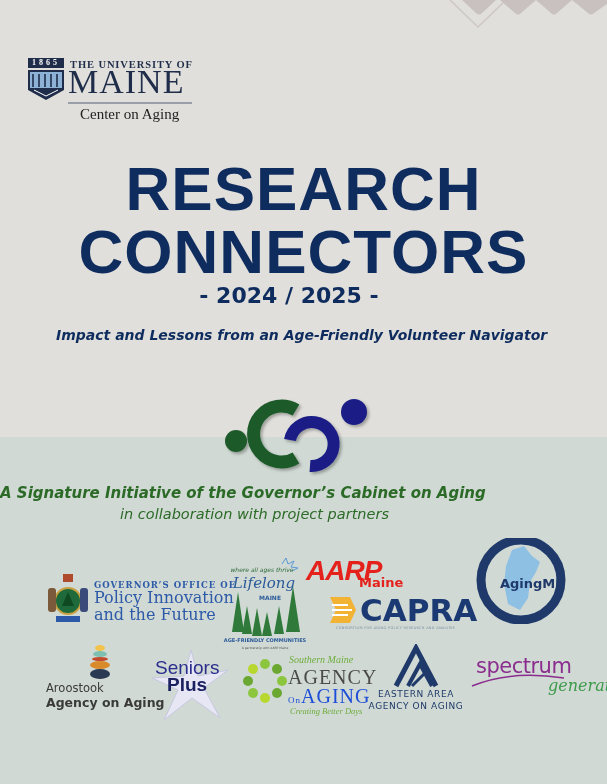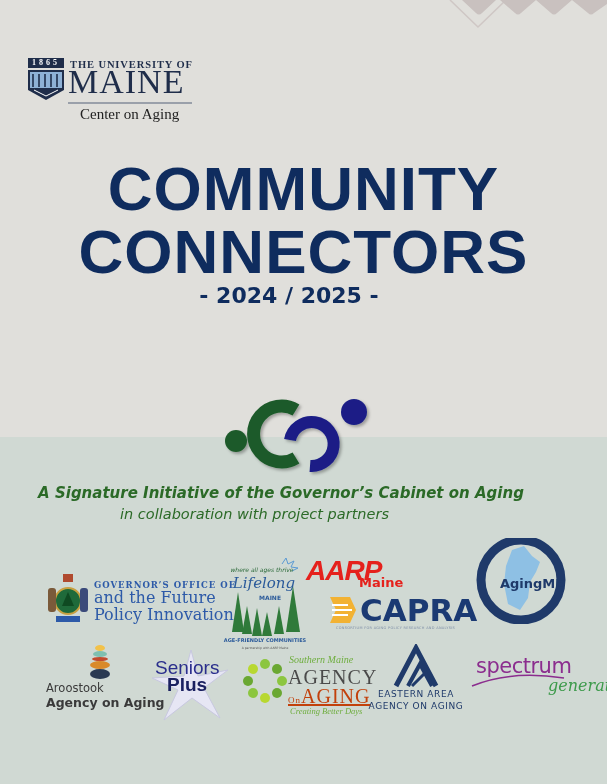--- a/index.html
+++ b/index.html
@@ -13,42 +13,42 @@
   .um-univ { position: absolute; left: 42px; top: 1px; font: bold 10.5px "Liberation Serif", serif; color: #1f2d4a; letter-spacing: 0.9px; }
   .um-maine { position: absolute; left: 40px; top: 5px; font: 34px "Liberation Serif", serif; color: #1f2d4a; letter-spacing: 1px; }
   .um-rule { position: absolute; left: 40px; top: 44px; width: 124px; height: 1.5px; background: #9aa0aa; }
   .um-center { position: absolute; left: 52px; top: 48px; font: 15px "Liberation Serif", serif; color: #222; }
   .title { position: absolute; left: 0; width: 607px; text-align: center; font: bold 62px "Liberation Sans", sans-serif; color: #0f2c5e; letter-spacing: 1px; line-height: 62px; }
   .t1 { top: 158px; }
   .t2 { top: 221px; }
   .years { position: absolute; top: 283px; left: 0; width: 578px; text-align: center; font: bold 22px "DejaVu Sans", sans-serif; color: #0f2c5e; }
   .subtitle { position: absolute; top: 325px; left: 56px; width: 500px; font: italic bold 14px "DejaVu Sans", sans-serif; color: #0f2c5e; line-height: 20px; }
   .cc-logo { position: absolute; left: 222px; top: 396px; }
-  .sig { position: absolute; top: 484px; left: 12px; width: 538px; text-align: center; font: italic bold 15px "DejaVu Sans", sans-serif; color: #2b6a27; }
+  .sig { position: absolute; top: 484px; left: 0; width: 538px; font: italic bold 15px "DejaVu Sans", sans-serif; color: #2b6a27; }
   .collab { position: absolute; top: 506px; left: 0; width: 509px; text-align: center; font: italic 14.5px "DejaVu Sans", sans-serif; color: #2b6a27; }
   .gopif-seal { position: absolute; left: 46px; top: 574px; }
   .gopif-small { position: absolute; left: 94px; top: 580px; font: bold 8.5px "DejaVu Serif", serif; color: #2d5aa8; letter-spacing: 1px; }
   .gopif-big { position: absolute; left: 94px; top: 589px; font: 16px "DejaVu Serif", serif; color: #2d5aa8; line-height: 17px; }
   .lifelong { position: absolute; left: 222px; top: 556px; }
   .aarp { position: absolute; left: 306px; top: 555px; font: italic bold 28px "Liberation Sans", sans-serif; color: #e5211c; letter-spacing: -1px; }
   .aarp-maine { position: absolute; left: 359px; top: 575px; font: bold 13px "DejaVu Sans", sans-serif; color: #e5211c; }
   .capra-mark { position: absolute; left: 330px; top: 597px; }
   .capra { position: absolute; left: 360px; top: 592px; font: bold 31px "DejaVu Sans", sans-serif; color: #1b3a73; letter-spacing: 0px; }
   .capra-sub { position: absolute; left: 336px; top: 626px; font: 3.5px "DejaVu Sans", sans-serif; color: #7d8da6; letter-spacing: 0.3px; }
   .agingme { position: absolute; left: 474px; top: 538px; }
   .aroostook { position: absolute; left: 46px; top: 644px; width: 108px; }
   .aroostook .a1 { position: absolute; top: 37px; left: 0; width: 108px; font: 11.5px "DejaVu Sans", sans-serif; color: #3a3a3a; }
   .aroostook .a2 { position: absolute; top: 51px; left: 0; width: 108px; text-align: center; font: bold 12.5px "DejaVu Sans", sans-serif; color: #3a3a3a; white-space: nowrap; }
   .seniors { position: absolute; left: 150px; top: 648px; }
   .seniors .s1 { position: absolute; left: 5px; top: 9px; font: 19px "Liberation Sans", sans-serif; color: #2a2e8c; }
   .seniors .s2 { position: absolute; left: 17px; top: 26px; font: bold 19px "Liberation Sans", sans-serif; color: #1a2060; }
   .smaa { position: absolute; left: 242px; top: 654px; }
   .smaa .t-a { position: absolute; left: 47px; top: 0; font: italic 10px "Liberation Serif", serif; color: #6fae3f; white-space: nowrap; }
   .smaa .t-b { position: absolute; left: 46px; top: 12px; font: 20px "Liberation Serif", serif; color: #4a4a4a; letter-spacing: 1px; }
-  .smaa .t-c { position: absolute; left: 46px; top: 31px; font: 20px "Liberation Serif", serif; color: #c2410c; letter-spacing: 1px; white-space: nowrap; text-decoration: underline; }
+  .smaa .t-c { position: absolute; left: 46px; top: 31px; font: 20px "Liberation Serif", serif; color: #1d4ed8; letter-spacing: 1px; white-space: nowrap; }
   .smaa .t-c small { font-size: 9px; }
   .smaa .t-d { position: absolute; left: 48px; top: 52px; font: italic 8.5px "Liberation Serif", serif; color: #6fae3f; white-space: nowrap; }
   .eaaa { position: absolute; left: 366px; top: 644px; width: 100px; }
   .eaaa .e1, .eaaa .e2 { position: absolute; left: 0; width: 100px; text-align: center; font: 9px "DejaVu Sans", sans-serif; color: #1f3a6a; letter-spacing: 0.6px; white-space: nowrap; }
   .eaaa .e1 { top: 45px; }
   .eaaa .e2 { top: 57px; }
   .spectrum { position: absolute; left: 470px; top: 654px; }
   .spectrum .p1 { position: absolute; left: 6px; top: 0; font: 21px "DejaVu Sans", sans-serif; color: #8b2d8e; letter-spacing: -0.5px; }
   .spectrum .p2 { position: absolute; left: 30px; top: 22px; font: italic 16px "DejaVu Serif", serif; color: #3c9a4a; margin-left: 48px; }
 </style>
@@ -72,24 +72,25 @@
     <rect x="2" y="2" width="32" height="16" fill="#8eb1d6"></rect>
     <path d="M5,4 V17 M11,4 V17 M17,4 V17 M23,4 V17 M29,4 V17" stroke="#1f2d4a" stroke-width="1.6"></path>
     <path d="M6,20 L18,26 L30,20" stroke="#fff" stroke-width="1" fill="none"></path>
   </svg>
   <div class="um-univ">THE UNIVERSITY OF</div>
   <div class="um-maine">MAINE</div>
   <div class="um-rule"></div>
   <div class="um-center">Center on Aging</div>
 </div>
 
-<h1 class="title t1">COMMUNITY</h1>
+<h1 class="title t1">RESEARCH</h1>
 <h1 class="title t2">CONNECTORS</h1>
 <div class="years">- 2024 / 2025 -</div>
 <div class="subtitle">
+  <div>Impact and Lessons from an Age-Friendly Volunteer Navigator</div>
 </div>
 
 <svg class="cc-logo" width="152" height="84" viewBox="0 0 152 84">
   <defs>
     <filter id="sh" x="-20%" y="-20%" width="140%" height="140%">
       <feDropShadow dx="2" dy="2" stdDeviation="1.5" flood-color="#000" flood-opacity="0.3"></feDropShadow>
     </filter>
   </defs>
   <g filter="url(#sh)">
     <circle cx="14" cy="45" r="11" fill="#1d5a2a"></circle>
@@ -106,22 +107,22 @@
   <svg class="gopif-seal" width="44" height="52" viewBox="0 0 44 52">
     <rect x="17" y="0" width="10" height="8" fill="#b04a2e"></rect>
     <circle cx="22" cy="27" r="13" fill="#1f6a3a" stroke="#c8a040" stroke-width="2"></circle>
     <path d="M16,32 L22,18 L28,32 Z" fill="#0f4a22"></path>
     <rect x="2" y="14" width="8" height="24" rx="3" fill="#7a5a3a"></rect>
     <rect x="34" y="14" width="8" height="24" rx="3" fill="#3a4a7a"></rect>
     <rect x="10" y="42" width="24" height="6" fill="#2d5aa8"></rect>
   </svg>
   <div class="gopif-small">GOVERNOR’S OFFICE OF</div>
   <div class="gopif-big">
+    <div>Policy Innovation</div>
     <div>and the Future</div>
-    <div>Policy Innovation</div>
   </div>
 </div>
 
 <svg class="lifelong" width="86" height="94" viewBox="0 0 86 94">
   <path d="M60,8 l4,-6 l2,6 l6,-3 l-3,6 l7,1 l-6,3" fill="none" stroke="#5a9ad4" stroke-width="1"></path>
   <text x="40" y="16" font-size="6" fill="#2c6a3a" font-family="DejaVu Sans" text-anchor="middle" font-style="italic">where all ages thrive</text>
   <text x="42" y="32" font-size="15" fill="#2a5a9a" font-family="DejaVu Serif" font-style="italic" text-anchor="middle">Lifelong</text>
   <text x="48" y="44" font-size="6" fill="#2a5a9a" font-family="DejaVu Sans" font-weight="bold" text-anchor="middle">MAINE</text>
   <g fill="#2f7a3a">
     <path d="M10,76 L16,36 L22,76 Z"></path>

